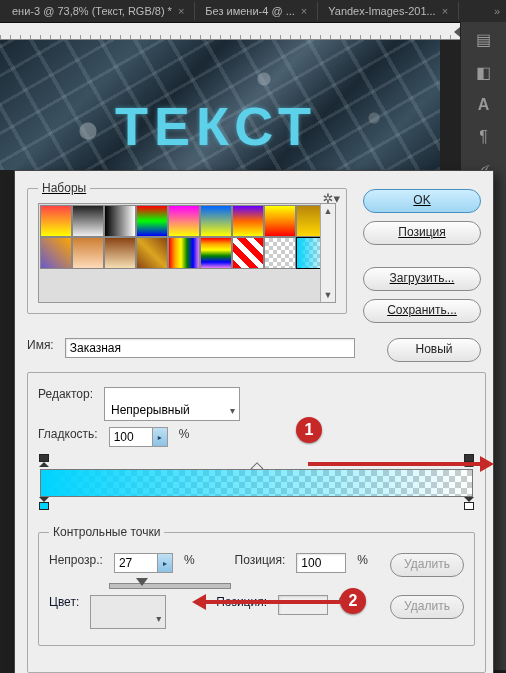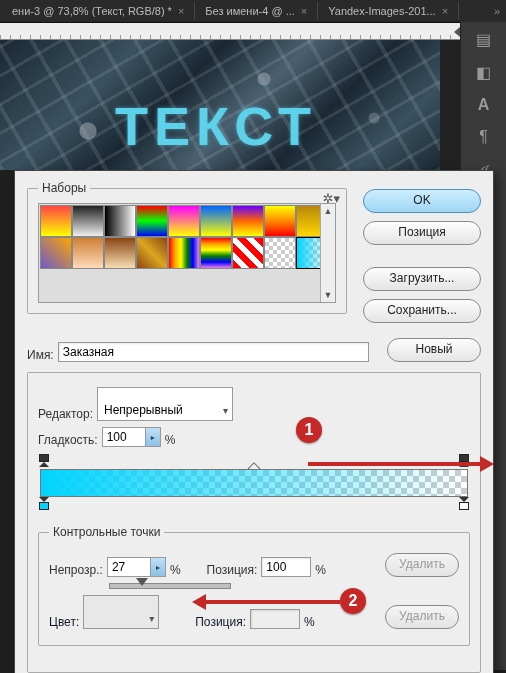--- a/index.html
+++ b/index.html
@@ -175,20 +175,21 @@
   .gear {
     position: absolute;
     right: 6px;
     top: -4px;
     font-size: 13px;
     color: #555;
   }
   .presets-row {
     display: flex;
     gap: 16px;
+    text-decoration: underline;
   }
   .presets-box {
     width: 296px;
     height: 98px;
     border: 1px solid #999;
     background: #ddd;
     overflow: hidden;
     position: relative;
   }
   .presets-grid {
@@ -237,22 +238,22 @@
     text-align: center;
     line-height: 20px;
     cursor: pointer;
   }
   .btn.primary {
     background: linear-gradient(#cdeeff,#9fd5f3);
     border-color: #4a90c2;
   }
   .row {
     display: flex;
-    align-items: flex-end;
-    gap: 4px;
+    align-items: flex-start;
+    gap: 11px;
     margin: 6px 0;
   }
   .label {
     color: #333;
     font-size: 12px;
   }
   .text-input {
     border: 1px solid #999;
     background: #fff;
     height: 18px;

